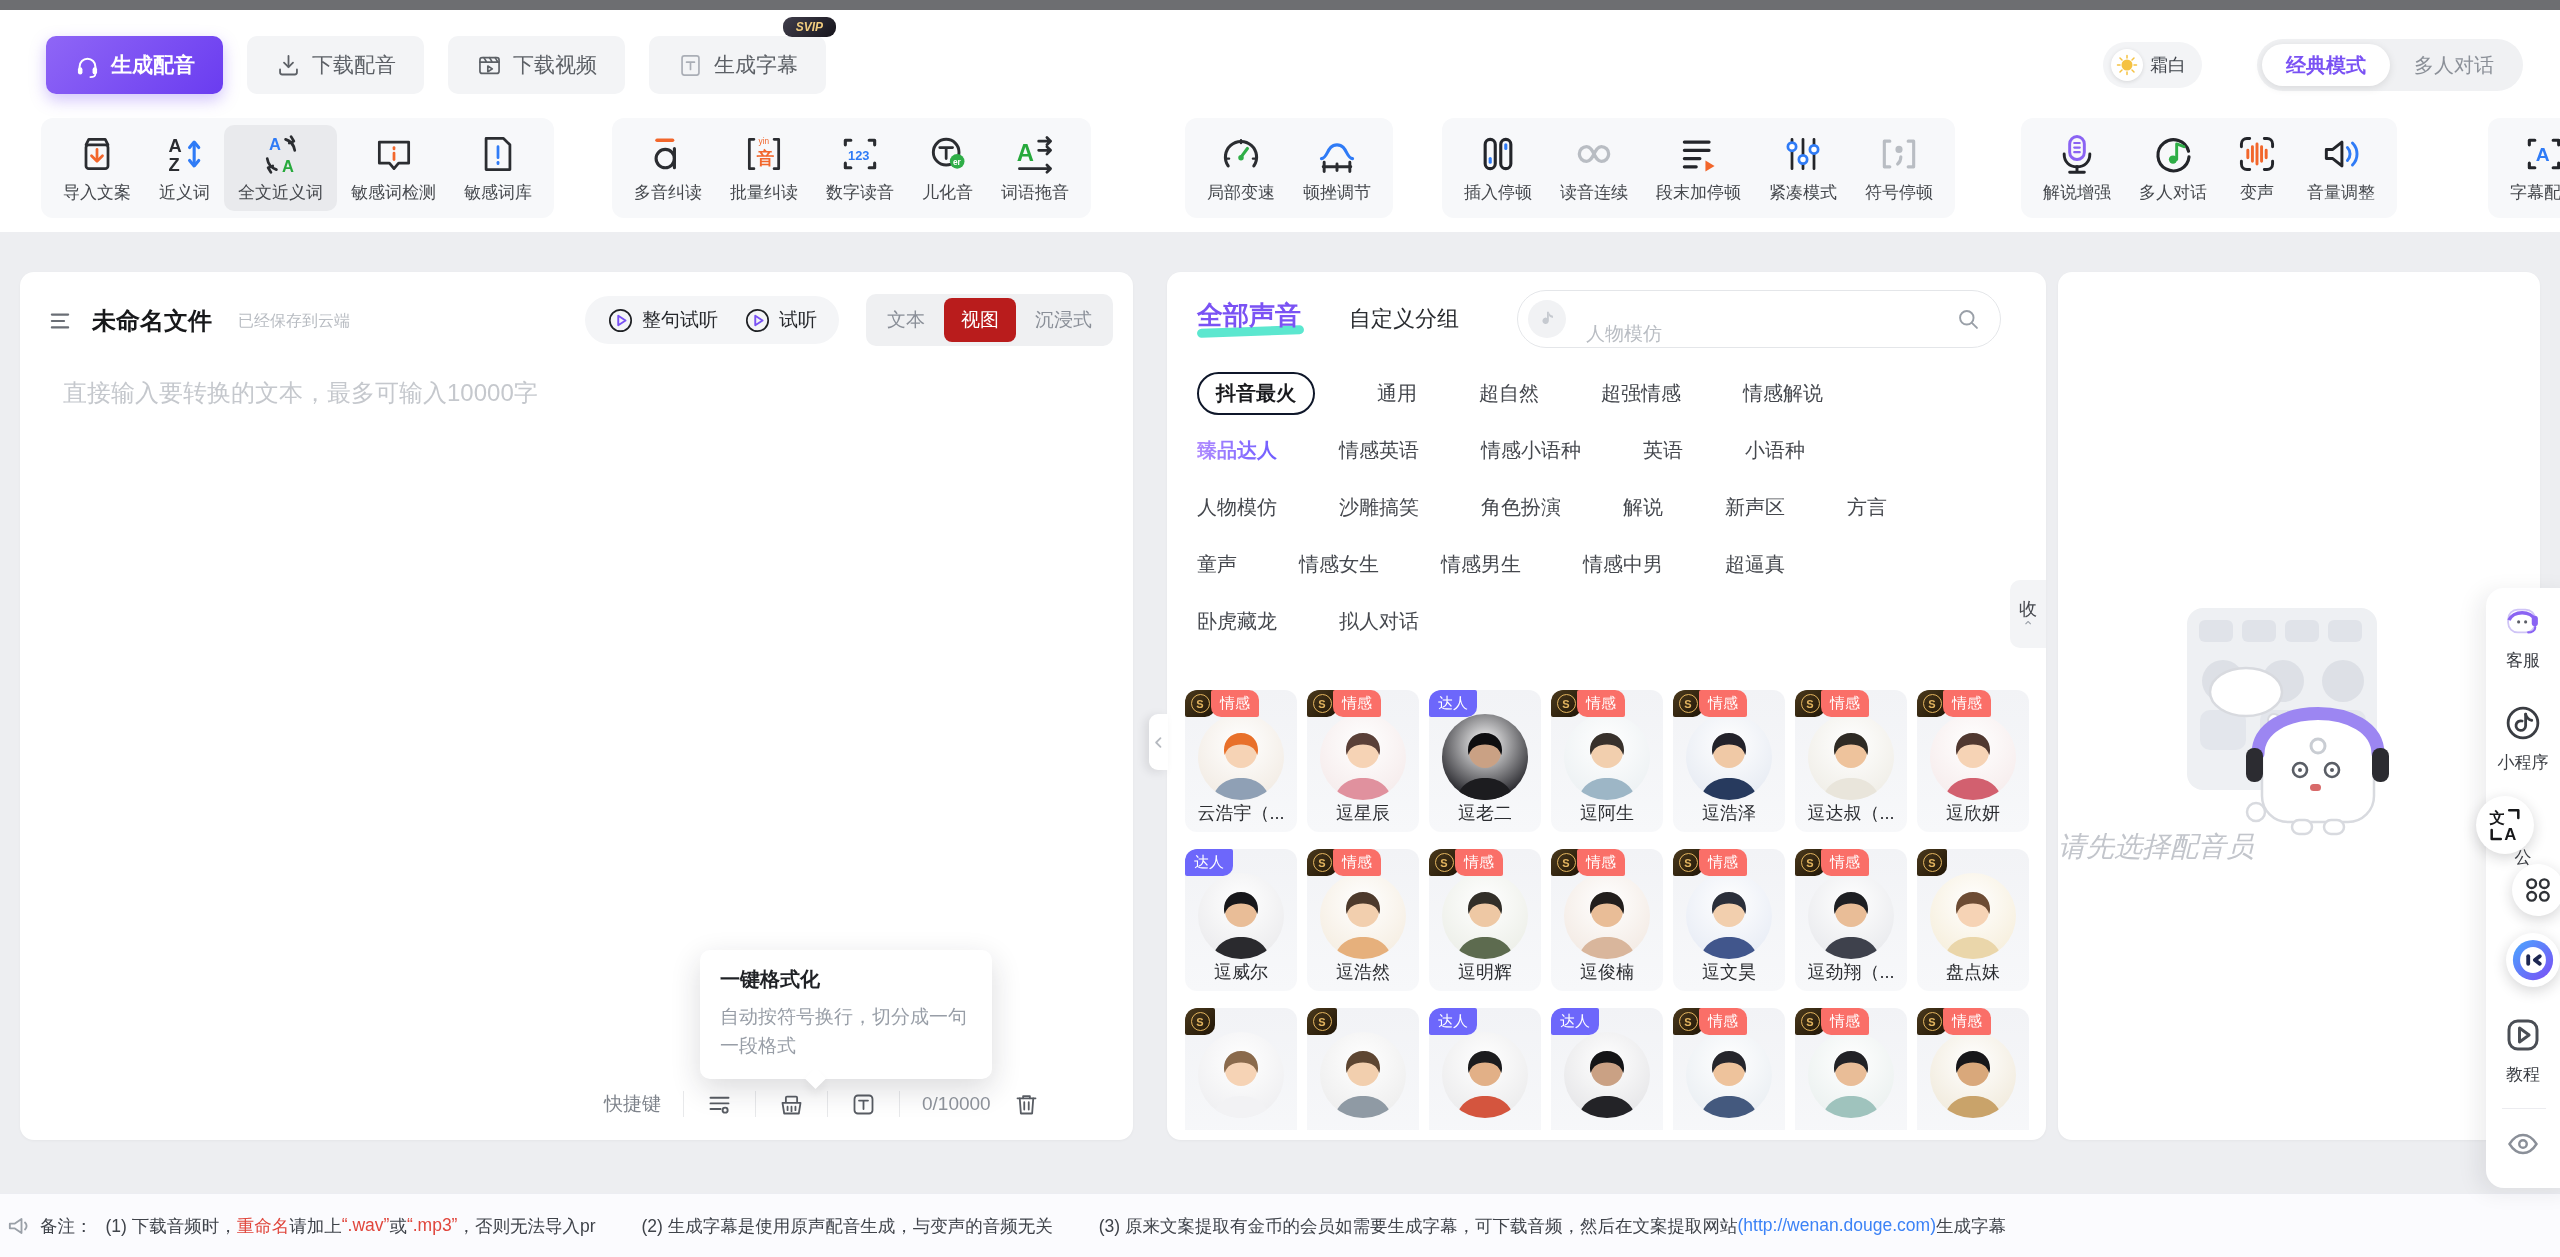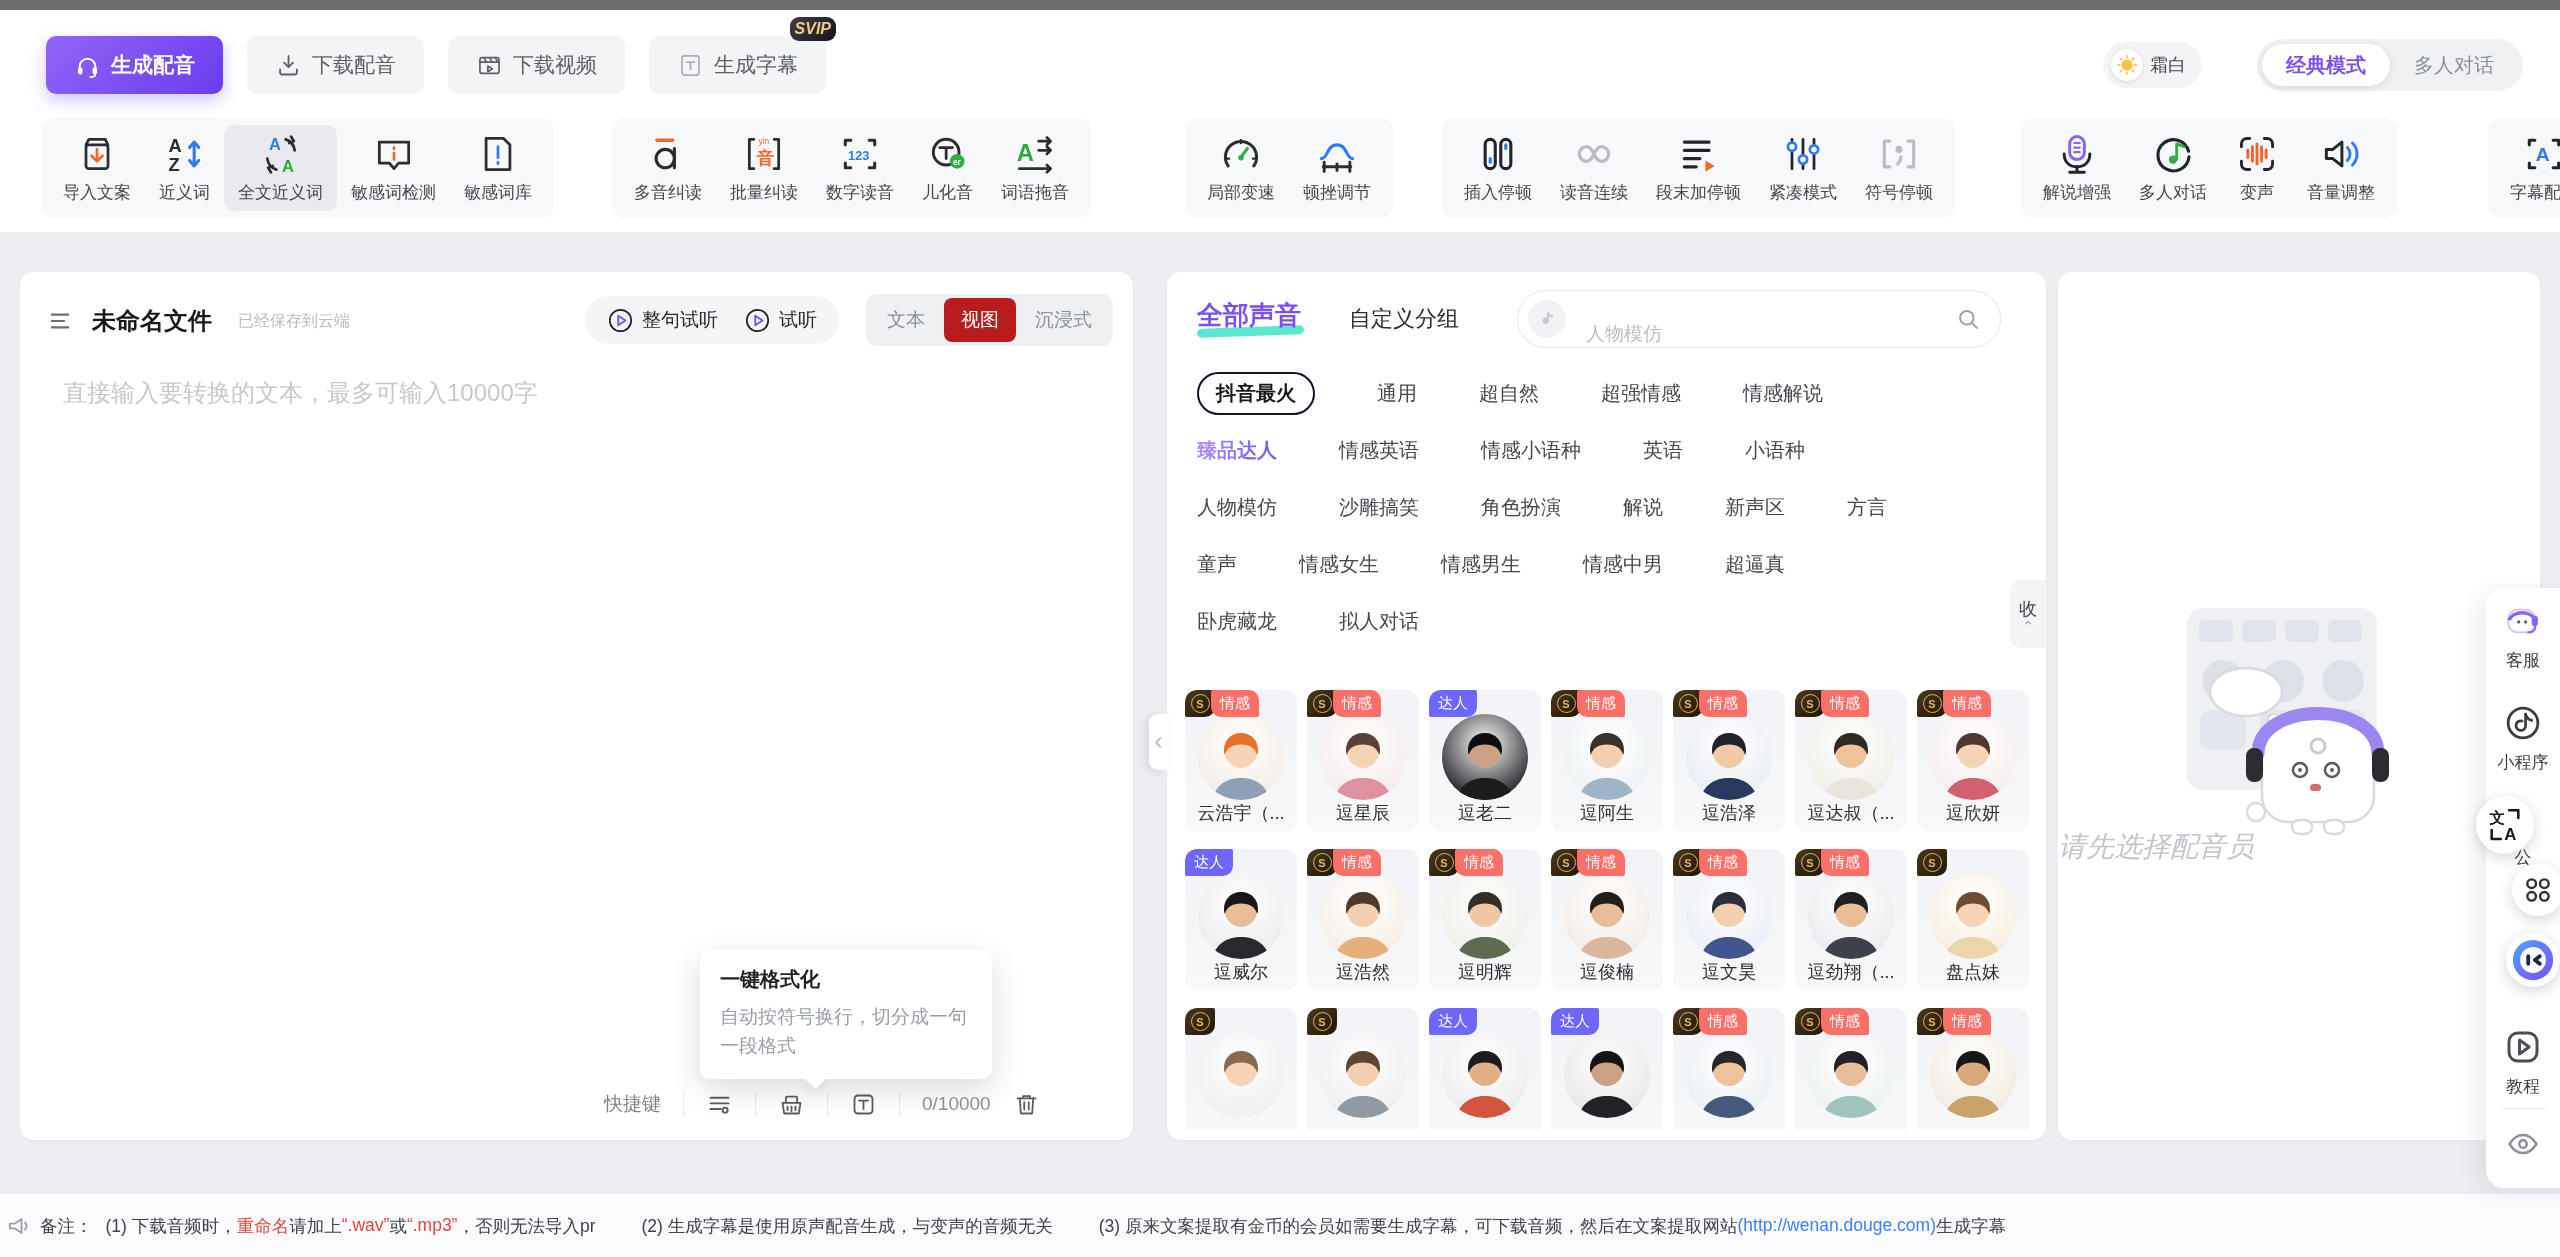--- a/index.html
+++ b/index.html
@@ -11,21 +11,21 @@
   .top-strip{position:absolute;top:0;left:0;width:2560px;height:10px;background:#6d6e71;}
   .header-area{position:absolute;top:10px;left:0;width:2560px;height:222px;background:#ffffff;}
 
   .tb-row{position:absolute;top:36px;left:46px;display:flex;gap:24px;}
   .tb-btn{position:relative;height:58px;border-radius:10px;background:#f3f4f6;display:flex;align-items:center;
           gap:10px;padding:0 28px;font-size:21px;color:#5c6066;cursor:pointer;}
   .tb-btn.active{background:linear-gradient(135deg,#8f66f6,#6a3cf0);color:#fff;box-shadow:0 6px 16px rgba(122,82,244,.35);font-weight:bold;}
   .tb-ic{width:27px;height:27px;}
   .tb-ic svg{width:100%;height:100%;}
   .svip{position:absolute;top:-19px;right:-10px;background:linear-gradient(135deg,#403d4b,#16151c);
-        color:#f2cd7f;font-size:16px;font-weight:bold;font-style:italic;padding:3px 5px;border-radius:9px;}
+        color:#f2cd7f;font-size:12px;font-weight:bold;font-style:italic;padding:3px 13px;border-radius:9px;}
 
   .theme-pill{position:absolute;top:42px;right:358px;height:46px;background:#f3f4f6;border-radius:23px;
         display:flex;align-items:center;gap:7px;padding:0 16px 0 8px;font-size:18px;color:#3f434a;cursor:pointer;}
   .sun-wrap{width:32px;height:32px;border-radius:50%;background:#fff;display:flex;align-items:center;justify-content:center;box-shadow:0 1px 4px rgba(0,0,0,.12);}
   .sun-wrap svg{width:24px;height:24px;}
   .mode-toggle{position:absolute;top:39px;right:37px;height:52px;background:#f0f1f3;border-radius:26px;
         display:flex;align-items:center;padding:5px;box-sizing:border-box;}
   .mode{padding:0 24px;font-size:20px;line-height:42px;color:#8b9098;border-radius:21px;cursor:pointer;white-space:nowrap;}
   .mode.active{background:#fff;color:#7a52f4;font-weight:bold;box-shadow:0 2px 8px rgba(0,0,0,.10);}
 
@@ -1019,21 +1019,21 @@
           </svg>
         </span>
         <span class="sb-lb">小程序</span>
       </div>
       <div class="sb-item" style="top: 258px;">
         <span class="sb-lb">公</span>
       </div>
       <div class="sb-item" style="top: 372px;">
         <span class="sb-lb">激</span>
       </div>
-      <div class="sb-item" style="top: 438px;">
+      <div class="sb-item" style="top: 426px;">
         <span class="sb-ic">
           <svg viewBox="0 0 48 48" fill="none" stroke="#4a4e55" stroke-width="3.4" stroke-linejoin="round" style="width: 100%; height: 100%;">
             <rect x="8" y="8" width="32" height="32" rx="10"></rect>
             <path d="M20 16v16l11-8z"></path>
           </svg>
         </span>
         <span class="sb-lb">教程</span>
       </div>
       <div class="sb-item" style="top: 538px;">
         <span class="sb-ic" style="width:36px;height:36px">

